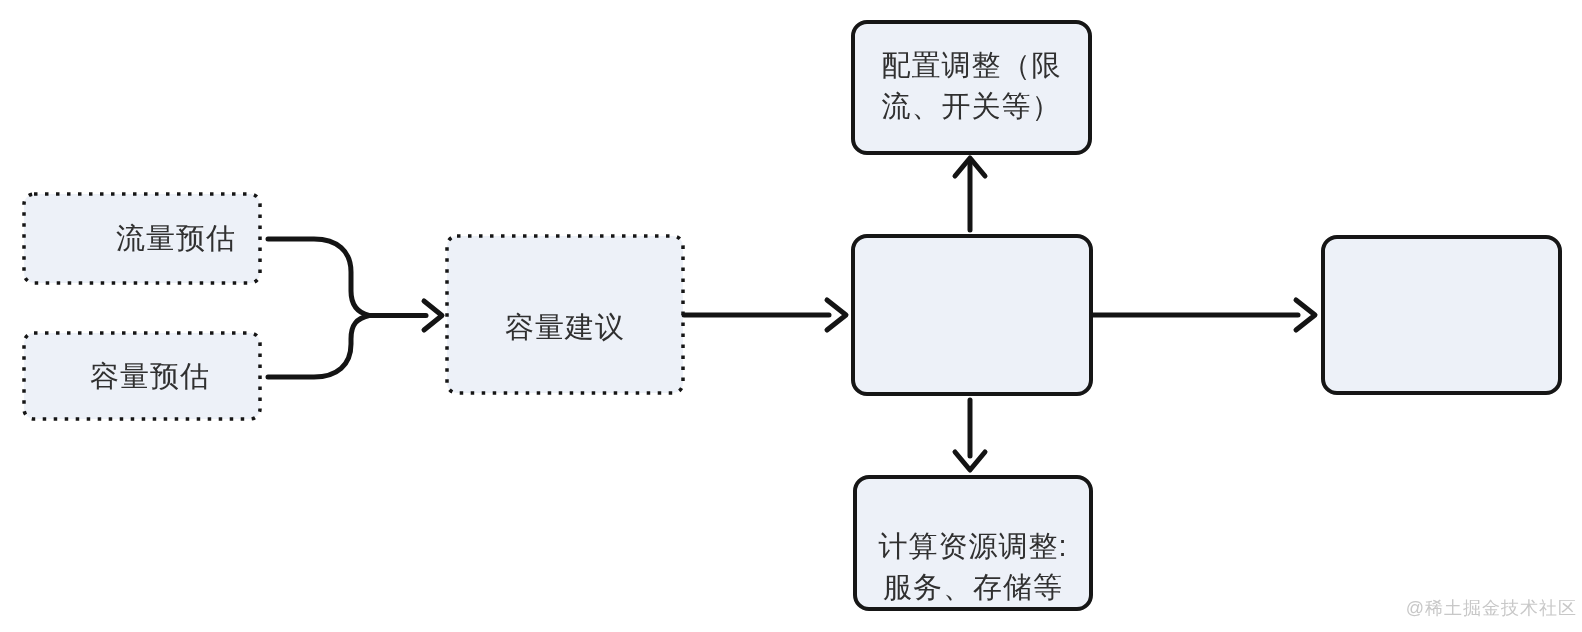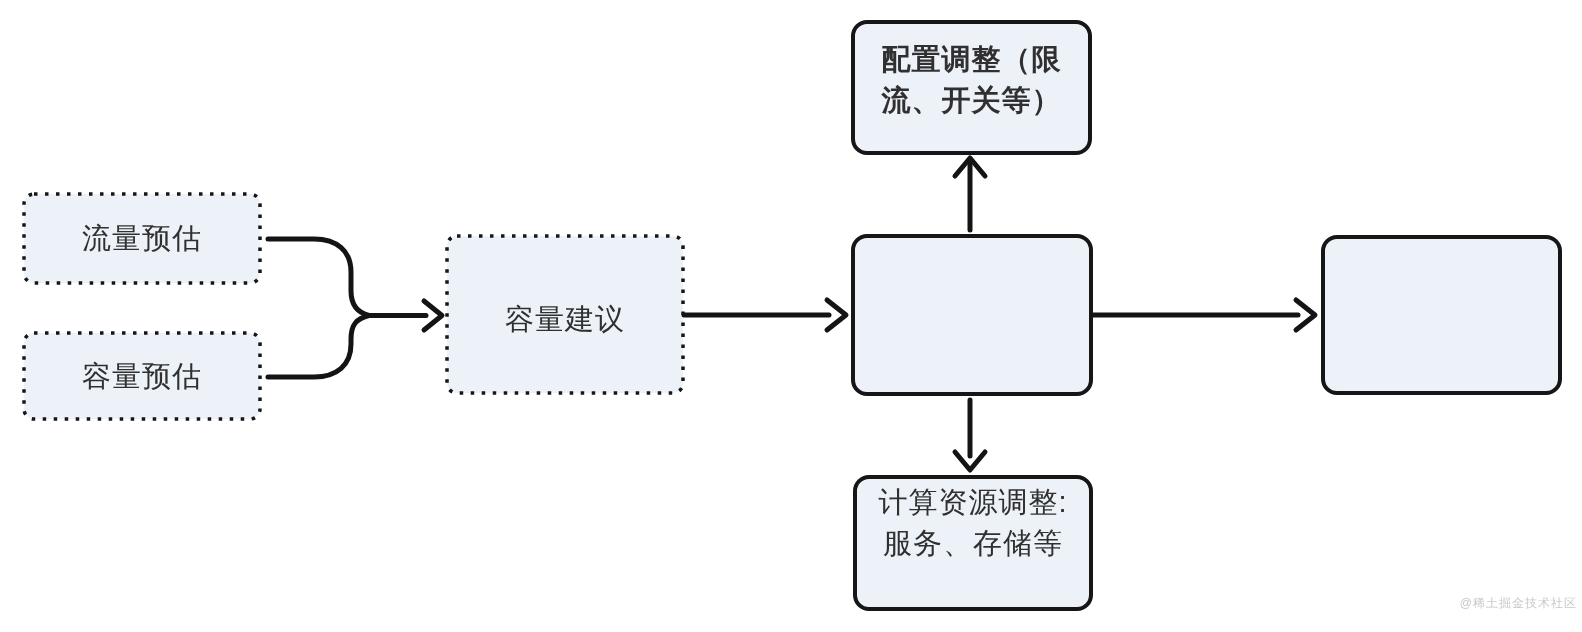--- a/index.html
+++ b/index.html
@@ -31,22 +31,22 @@
     font-size: 29px;
     line-height: 41px;
     color: #303030;
     white-space: pre-line;
     letter-spacing: 1px;
     pointer-events: none;
   }
   .watermark {
     position: absolute;
     right: 5px;
-    bottom: 20px;
-    font-size: 12px;
+    bottom: 12px;
+    font-size: 18px;
     color: #c8c8c8;
     letter-spacing: 1px;
   }
 </style>
 </head>
 <body>
 
 <div class="canvas">
 
   <svg class="connector-layer" viewBox="0 0 1582 632" xmlns="http://www.w3.org/2000/svg">
@@ -73,28 +73,28 @@
       <polyline points="955,176 970,158 985,176"></polyline>
 
       <path d="M 970 400 V 456"></path>
       <polyline points="955,452 970,470 985,452"></polyline>
 
       <path d="M 1093 315 H 1298"></path>
       <polyline points="1296,300 1315,315 1296,330"></polyline>
     </g>
   </svg>
 
-  <div class="node-label" style="left:24px; top:194px; width:236px; height:88px;">流量预估</div>
+  <div class="node-label" style="left:24px; top:194px; width:236px; height:88px;padding-left:34px;">流量预估</div>
 
-  <div class="node-label" style="left:24px; top:333px; width:236px; height:86px;">容量预估</div>
+  <div class="node-label" style="left:24px; top:333px; width:236px; height:86px;padding-left:8px;">容量预估</div>
 
-  <div class="node-label" style="left:447px; top:224px; width:236px; height:190px;">容量建议</div>
+  <div class="node-label" style="left:447px; top:232px; width:236px; height:190px;">容量建议</div>
 
-  <div class="node-label" style="left:853px; top:14px; width:237px; height:131px;font-weight:bold;">配置调整（限
+  <div class="node-label" style="left:853px; top:20px; width:237px; height:131px;">配置调整（限
 流、开关等）</div>
 
 
-  <div class="node-label" style="left:855px; top:457px; width:236px; height:132px;">计算资源调整:
+  <div class="node-label" style="left:855px; top:501px; width:236px; height:132px;">计算资源调整:
 服务、存储等</div>
 
 
   <div class="watermark">@稀土掘金技术社区</div>
 </div>
 
 </body></html>

